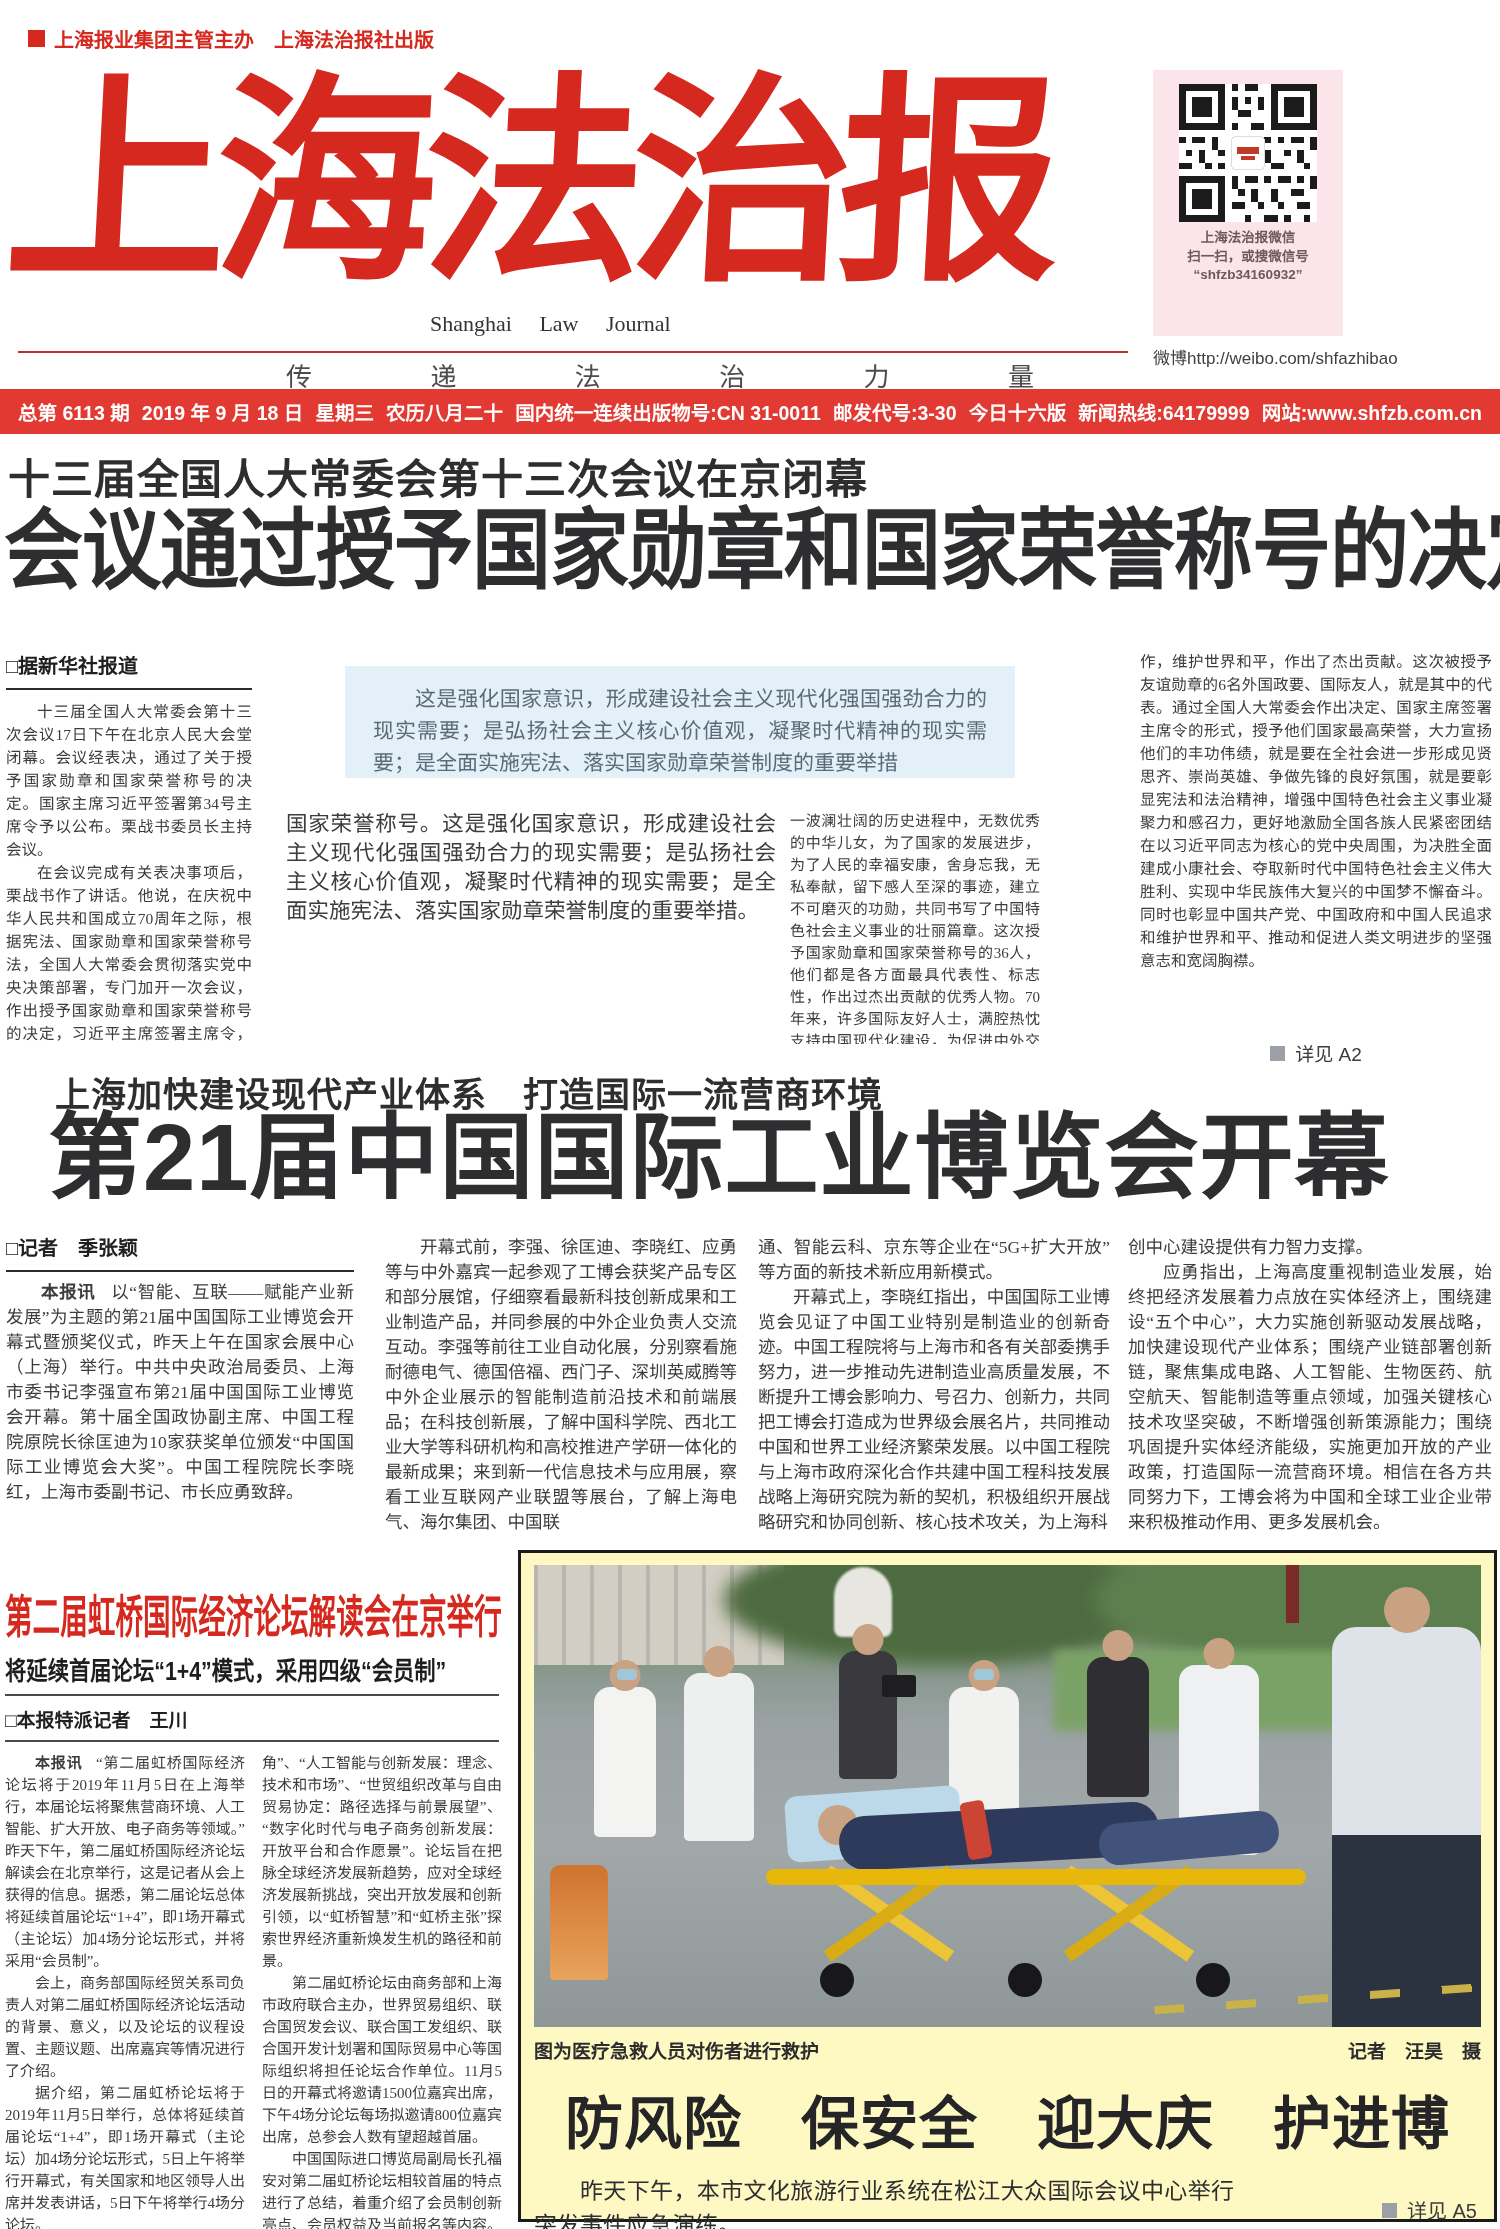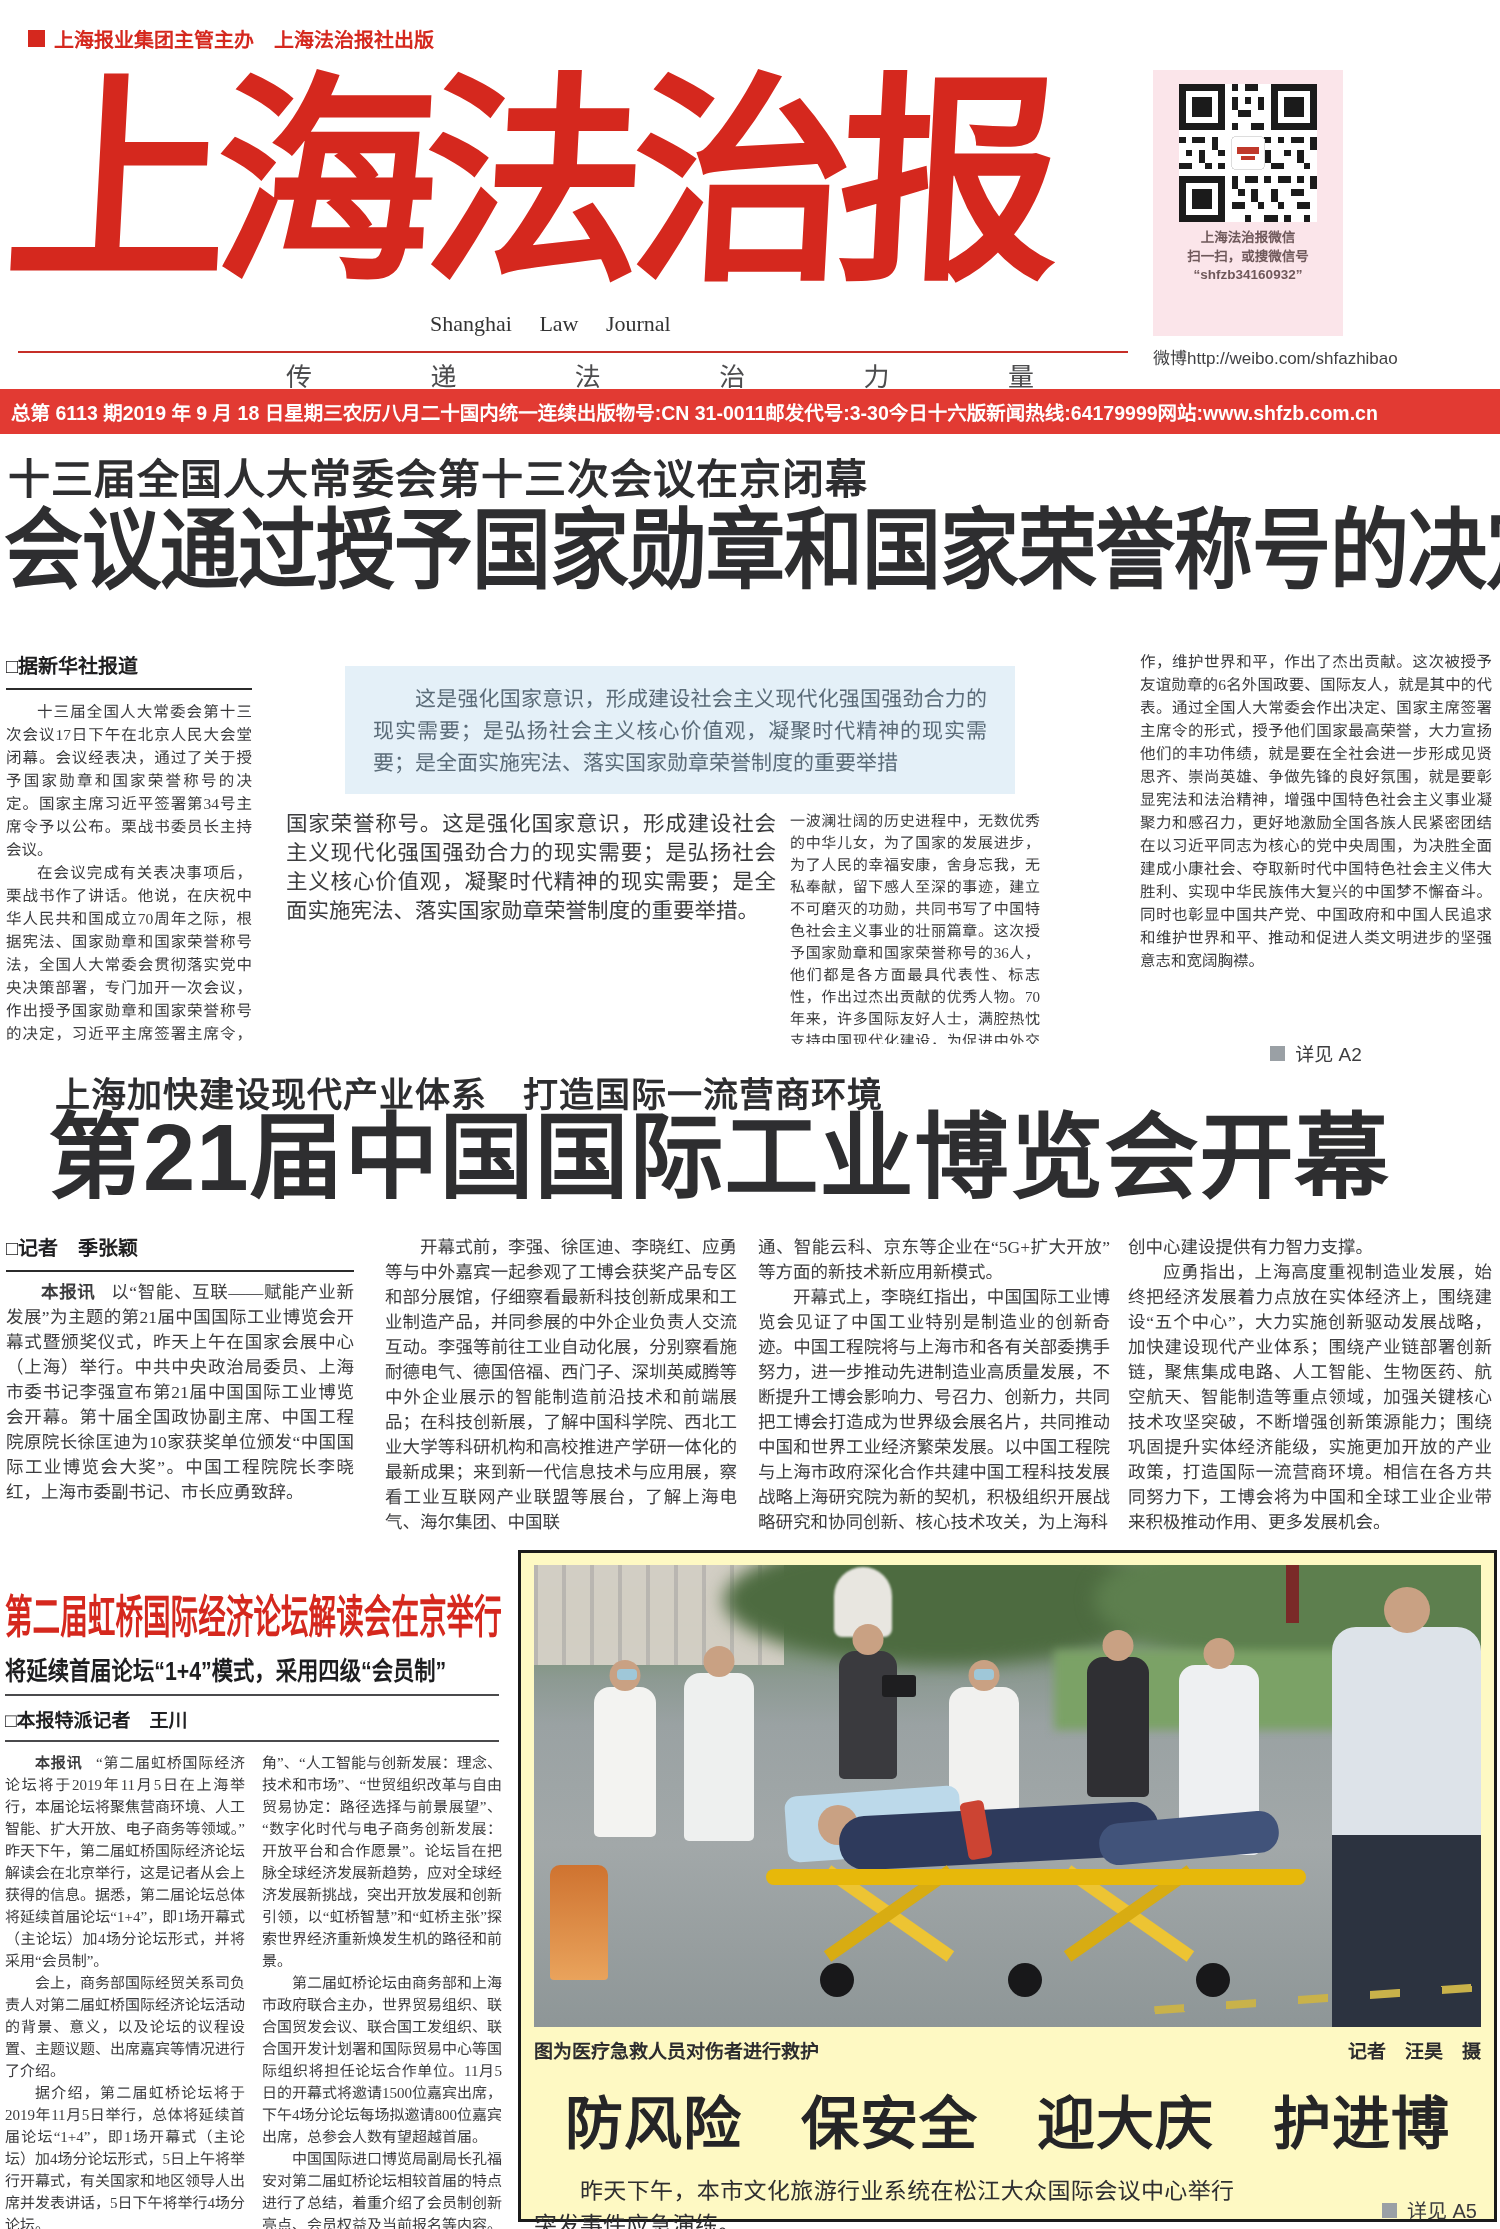--- a/index.html
+++ b/index.html
@@ -24,40 +24,40 @@
     font-size:222px;font-weight:900;color:var(--red);letter-spacing:-14px;white-space:nowrap;
     transform:skewX(-3deg);font-family:"Liberation Serif","DejaVu Serif",serif}
   .title-en{left:430px;top:311px;width:570px;text-align:left;font-size:22px;color:#333;word-spacing:22px}
   .red-rule{left:18px;top:351px;width:1110px;height:2px;background:#c62f28}
   .slogan{left:286px;top:356px;width:748px;display:flex;justify-content:space-between;font-size:26px;color:#4c4c4e}
   .qr-box{left:1153px;top:70px;width:190px;height:266px;background:#fbe5ea;text-align:center}
   .qr-box svg{display:block;margin:14px auto 7px;background:#fff}
   .qr-cap{font-size:13.5px;font-weight:bold;color:#6e585a;line-height:18.5px}
   .weibo{left:1153px;top:344px;font-size:17px;color:#3f3f41}
   .info-bar{left:0;top:389px;width:1500px;height:45px;background:var(--bar-red);color:#fff;
-    display:flex;align-items:center;padding:0 11px;
+    display:flex;align-items:center;justify-content:space-between;padding:0 18px;
     font-size:19.5px;font-weight:bold}
 
   
   .kicker{font-weight:800;color:var(--ink);letter-spacing:1px}
   .byline{font-size:20px;font-weight:bold;color:#202022;border-bottom:2.5px solid #2b2b2b;padding-bottom:9px}
   .colT{font-size:15.5px;line-height:23px;color:var(--body);text-align:justify;overflow:hidden}
   .t{margin:0;text-align:justify}
   .ind{text-indent:2em}
   .lead{font-weight:bold;margin-right:.9em}
   .more{font-size:19px;color:var(--body)}
   .sq-gray{display:inline-block;width:15px;height:15px;background:#9aa0a5;margin-right:10px}
 
   
   .a1-kicker{left:8px;top:445px;font-size:42px}
   .a1-headline{left:4px;top:500px;width:1496px;font-size:79px;font-weight:900;color:var(--ink);
     letter-spacing:-1px;white-space:nowrap;line-height:1.15;transform:scaleY(1.12);transform-origin:left top}
   .a1-byline{left:6px;top:650px;width:246px}
   .a1-c1{left:6px;top:700px;width:246px;height:348px}
-  .a1-quote{left:345px;top:666px;width:670px;height:128px;background:#e4f0f8;padding:17px 28px;
+  .a1-quote{left:345px;top:666px;width:670px;height:112px;background:#e4f0f8;padding:17px 28px;
     font-size:21px;line-height:32px;color:#5a6b78;text-align:justify;overflow:hidden}
   .a1-mid{left:286px;top:810px;width:490px;height:234px;font-size:21.5px;line-height:29px;
     color:var(--body);text-align:justify;overflow:hidden}
   .a1-c4{left:790px;top:810px;width:250px;height:234px;font-size:15px;line-height:22px}
   .a1-c5{left:1140px;top:650px;width:352px;height:347px}
   .a1-more{left:1140px;top:1039px;width:352px;text-align:center}
 
   
   .a2-kicker{left:55px;top:1066px;font-size:35px}
   .a2-headline{left:48px;top:1104px;font-size:94px;font-weight:900;color:var(--ink);

